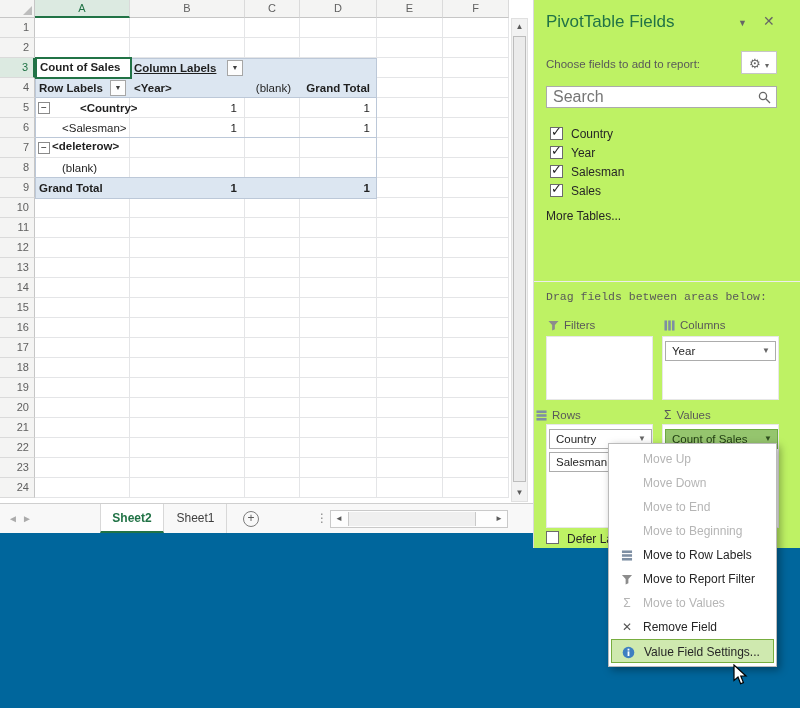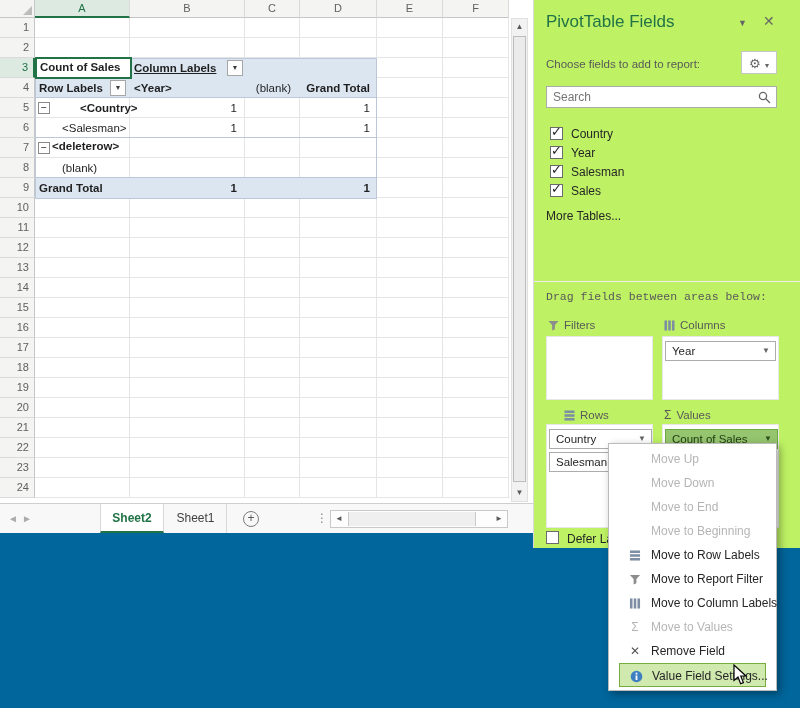--- a/index.html
+++ b/index.html
@@ -76,42 +76,42 @@
         background:#bef264; border-left:1px solid #D9D9D9; }
   .pane-title { position:absolute; left:12px; top:12px; font-size:17px; color:#217346; }
   .pane-title-arrow { position:absolute; left:204px; top:18px; font-size:9px; color:#666; }
   .pane-close { position:absolute; left:229px; top:13px; font-size:14px; color:#666; }
   .pane-label { position:absolute; font-size:11.5px; color:#595959; white-space:nowrap; }
   .gear-btn { position:absolute; left:207px; top:51px; width:36px; height:23px;
         border:1px solid #C6C6C6; background:#fff; text-align:center; line-height:21px; color:#666; }
   .gear-btn .g { font-size:13px; } .gear-btn .a { font-size:8px; }
   .search { position:absolute; left:12px; top:86px; width:231px; height:22px; border:1px solid #ABABAB; background:#fff; }
   .search input { position:absolute; left:0; top:0; width:205px; height:20px; border:0; outline:0;
-        padding-left:6px; font-size:12px; font-family:inherit; color:#262626; }
+        padding-left:6px; font-size:16px; font-family:inherit; color:#262626; }
   .search svg { position:absolute; right:5px; top:4px; }
   .fld { position:absolute; left:16px; width:225px; height:17px; }
   .cb { position:absolute; left:0; top:1px; width:13px; height:13px; border:1px solid #6B6B6B; background:#fff; }
   .cb .check { position:absolute; left:0px; top:-4px; font-size:13px; font-weight:bold; color:#1F1F1F; }
   .fld .flabel { position:absolute; left:21px; top:0; font-size:12px; line-height:17px; color:#262626; }
   .pane-sep { position:absolute; left:0; top:281px; width:100%; height:1px; background:#EDEDED; }
   .area-hdr { position:absolute; height:14px; display:flex; align-items:center; gap:5px;
         font-size:11.5px; color:#595959; }
   .well { position:absolute; border:1px solid #E7E7E7; background:#fff; }
   .fbtn { position:absolute; height:20px; background:#fff; border:1px solid #ACACAC;
         font-size:11.5px; line-height:18px; color:#262626; padding:0 18px 0 6px;
         white-space:nowrap; overflow:hidden; }
   .fbtn .arr { position:absolute; right:5px; top:0; line-height:18px; font-size:8px; color:#666; }
   .fbtn.green { background:#95C56E; border-color:#6DA943; color:#1E3A10; }
   .fbtn.green .arr { color:#2F4F1F; }
   .sigma { font-size:12px; color:#595959; }
 
   
   #menu { position:absolute; left:608px; top:443px; width:169px; background:#fff;
         border:1px solid #BBBBBB; box-shadow:3px 3px 8px rgba(0,0,0,0.35);
-        padding:3px 8px; z-index:50; }
+        padding:3px 0; z-index:50; }
   .mi { position:relative; height:24px; line-height:24px; padding-left:34px;
         font-size:12px; color:#262626; white-space:nowrap; }
   .mi.disabled { color:#B5B5B5; }
   .mi.hl { background:#CFE9AF; border:1px solid #77AD3F; margin:0 2px; padding-left:32px; }
   .mi-icon { position:absolute; left:9px; top:0; width:18px; height:24px;
         display:flex; align-items:center; justify-content:center; }
   .mi.hl .mi-icon { left:7px; }
   .gly-x { font-size:12px; color:#555; font-weight:bold; }
   .gly-sigma-dis { font-size:12px; color:#B5B5B5; }
 
@@ -284,21 +284,21 @@
   </div>
 
   <div class="well" style="left:12px;top:336px;width:107px;height:64px;"></div>
   <div class="well" style="left:128px;top:336px;width:117px;height:64px;">
     <div class="fbtn" style="left:2px;top:4px;width:111px;">
       <span>Year</span>
       <span class="arr">▼</span>
     </div>
   </div>
 
-  <div class="area-hdr" style="left:30px;top:408px;align-items:center;">
+  <div class="area-hdr" style="left:2px;top:408px;align-items:center;">
     <svg width="11" height="11" viewBox="0 0 12 12">
         <rect x="0.5" y="0.5" width="11" height="2.8" fill="#7E8FA3"></rect>
         <rect x="0.5" y="4.6" width="11" height="2.8" fill="#7E8FA3"></rect>
         <rect x="0.5" y="8.7" width="11" height="2.8" fill="#7E8FA3"></rect>
       </svg>
     <span>Rows</span>
   </div>
   <div class="area-hdr" style="left:130px;top:408px;">
     <span class="sigma">Σ</span>
     <span>Values</span>
@@ -341,30 +341,20 @@
     <span>Move to Row Labels</span>
   </div>
   <div class="mi">
     <span class="mi-icon">
         <svg width="12" height="11" viewBox="0 0 12 12">
           <path d="M0.5 1h11L7.5 5.5V10l-3 1.4V5.5Z" fill="#8C8C8C"></path>
         </svg>
       </span>
     <span>Move to Report Filter</span>
   </div>
-  <div class="mi">
-    <span class="mi-icon">
-        <svg width="12" height="11" viewBox="0 0 12 12">
-          <rect x="0.5" y="0.5" width="2.8" height="11" fill="#7E8FA3"></rect>
-          <rect x="4.6" y="0.5" width="2.8" height="11" fill="#7E8FA3"></rect>
-          <rect x="8.7" y="0.5" width="2.8" height="11" fill="#7E8FA3"></rect>
-        </svg>
-      </span>
-    <span>Move to Column Labels</span>
-  </div>
   <div class="mi disabled">
     <span class="mi-icon gly-sigma-dis">Σ</span>
     <span>Move to Values</span>
   </div>
   <div class="mi">
     <span class="mi-icon gly-x">✕</span>
     <span>Remove Field</span>
   </div>
   <div class="mi hl">
     <span class="mi-icon">

